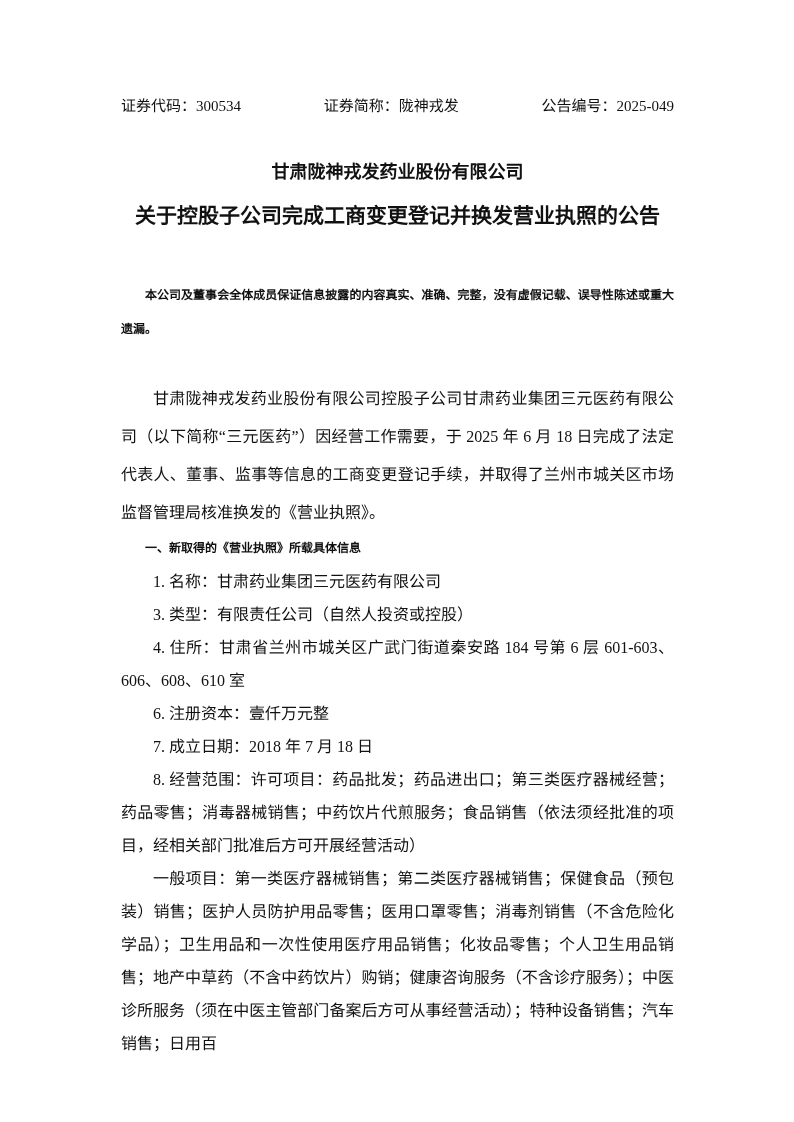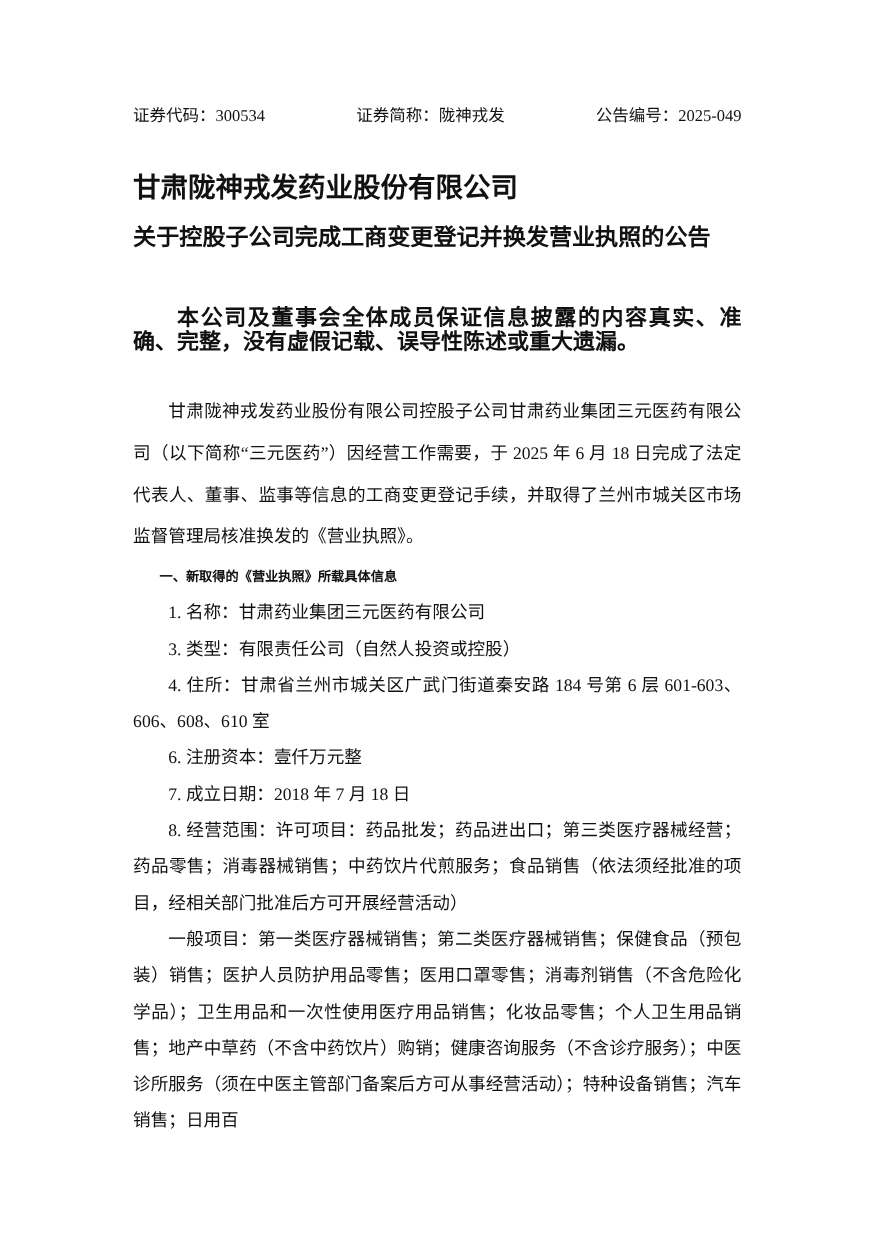--- a/index.html
+++ b/index.html
@@ -21,35 +21,37 @@
   }
   .doc-header {
     display: flex;
     justify-content: space-between;
     align-items: center;
     font-size: 15px;
     line-height: 20px;
     white-space: nowrap;
   }
   .doc-title {
-    font-size: 25px;
+    text-align: center;
+    font-size: 18px;
     font-weight: bold;
     line-height: 28px;
     margin: 42px 0 0 0;
   }
   .doc-subtitle {
+    text-align: center;
     font-size: 21px;
     font-weight: bold;
     line-height: 28px;
     margin: 16px 0 0 0;
   }
   .disclaimer {
-    font-size: 20px;
+    font-size: 12px;
     font-weight: bold;
-    line-height: 22px;
+    line-height: 34px;
     text-indent: 2em;
     text-align: justify;
     margin: 48px 0 0 0;
   }
   .intro {
     font-size: 16px;
     line-height: 38px;
     text-indent: 2em;
     text-align: justify;
     margin: 34px 0 0 0;

